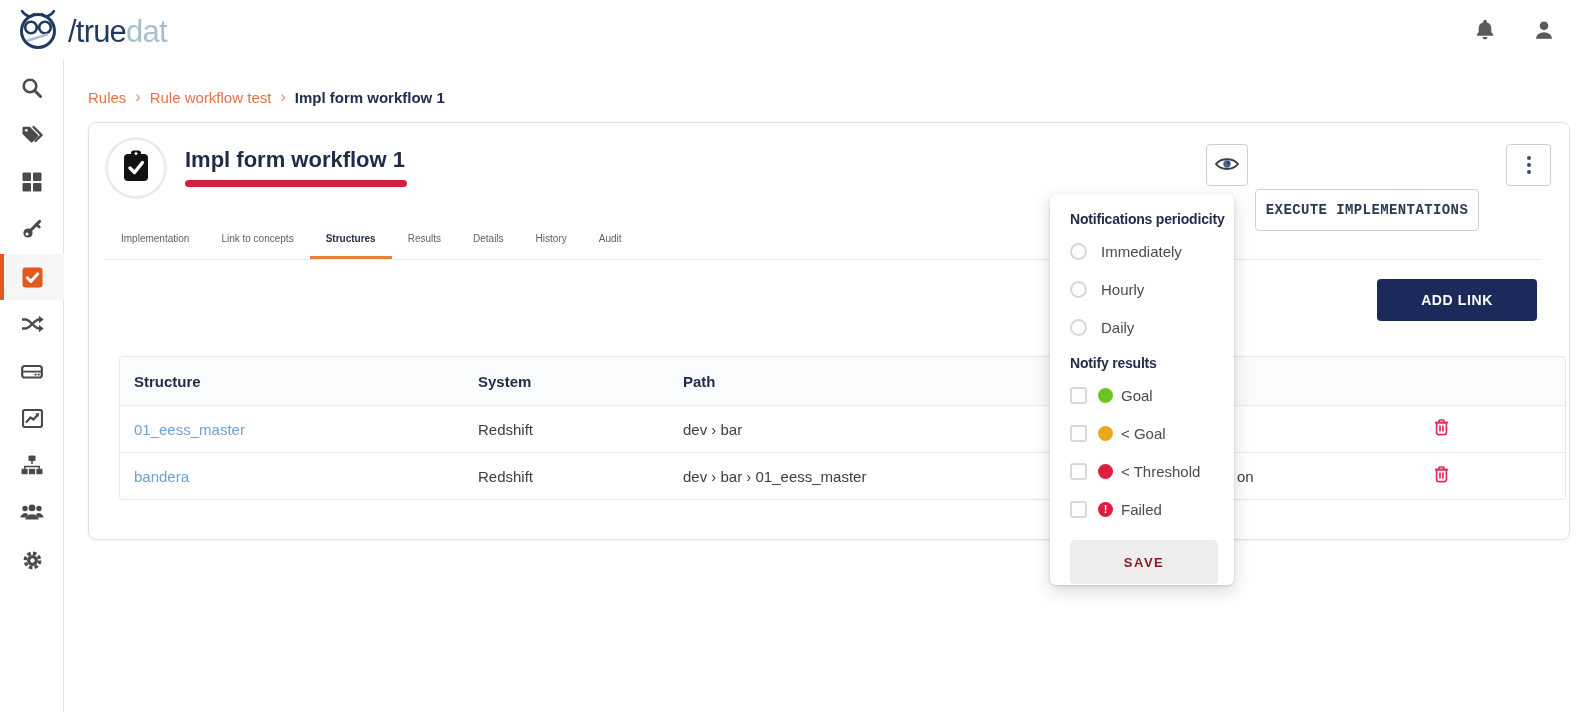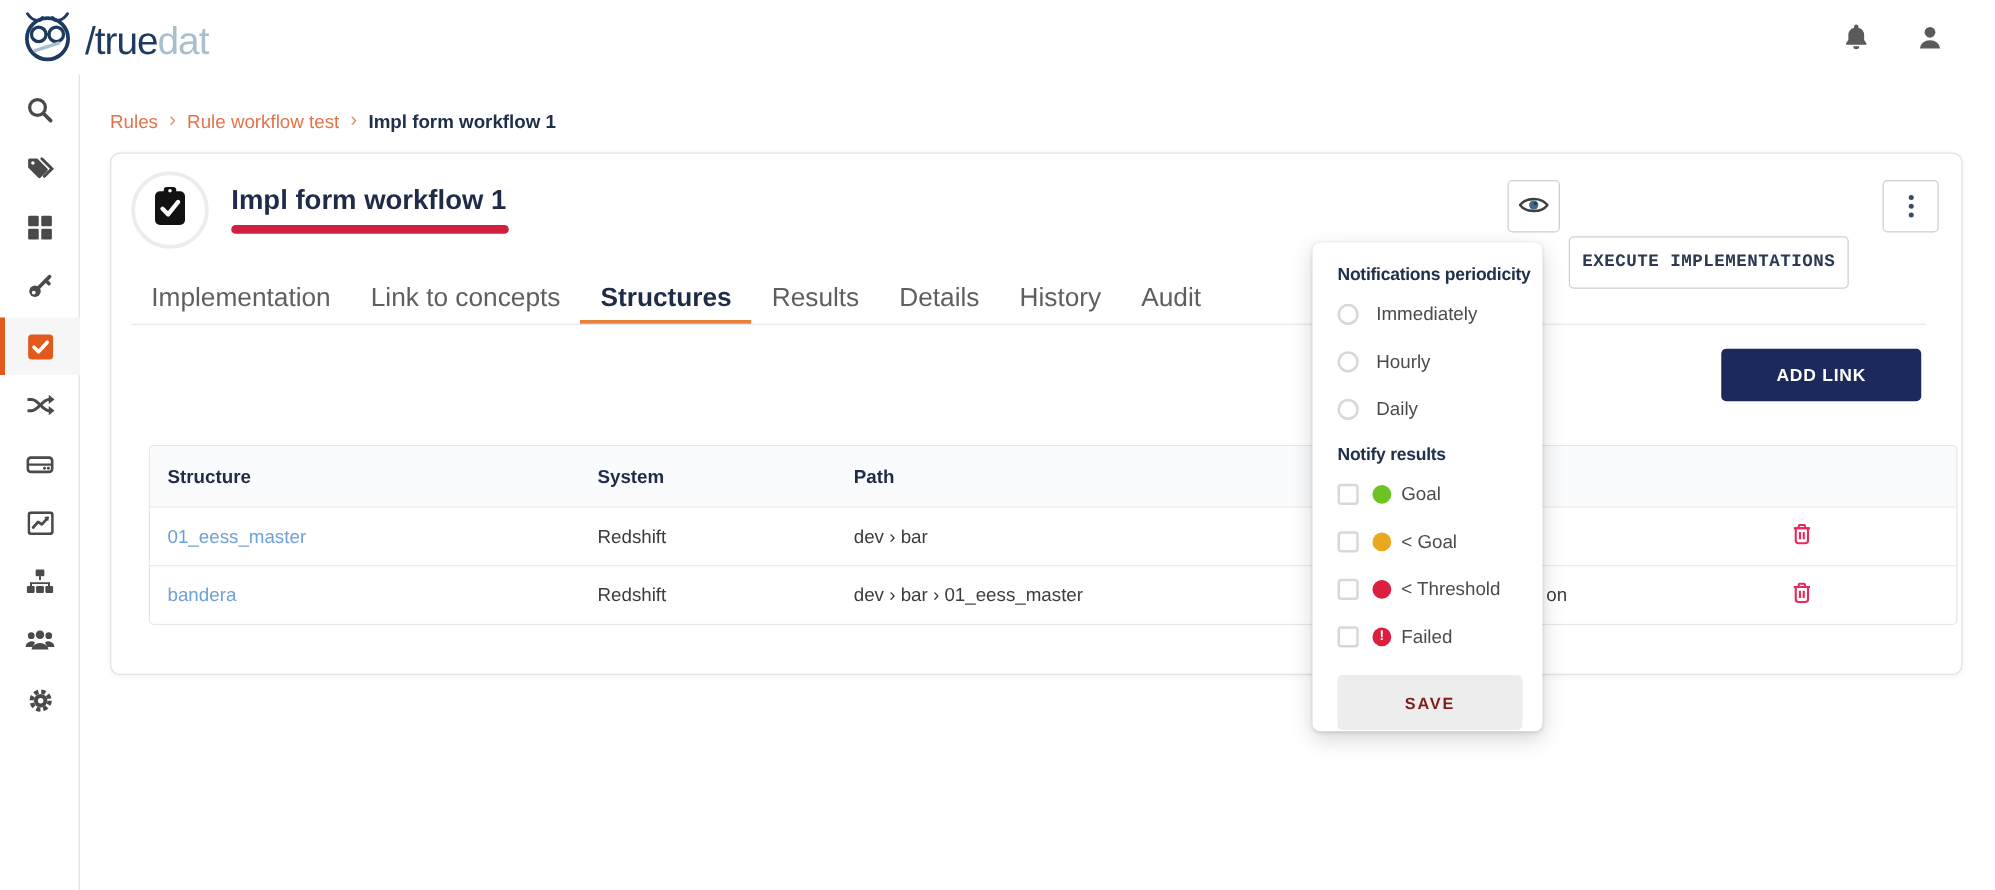--- a/index.html
+++ b/index.html
@@ -38,21 +38,21 @@
   .title-underline { position:absolute; left:96px; top:57px; width:222px; height:7px; border-radius:3.5px; background:#D1203F; }
 
   .icon-btn { position:absolute; top:21px; height:42px; background:#fff; border:1px solid #cfcfcf; border-radius:4px; cursor:pointer; display:flex; align-items:center; justify-content:center; }
   .eye-btn { left:1117px; width:42px; }
   .execute-btn { position:absolute; left:1166px; top:21px; width:224px; height:42px; background:#fff; border:1px solid #cfcfcf; border-radius:4px; color:#2B3952; font-size:14px; font-weight:600; letter-spacing:0.4px; cursor:pointer; font-family:Liberation Mono, monospace;margin-top:45px; }
   .kebab-btn { left:1417px; width:45px; }
   .kebab { display:flex; flex-direction:column; gap:3px; }
   .kebab i { width:4px; height:4px; border-radius:50%; background:#3A4A66; }
 
   .tabs { position:absolute; left:16px; top:95px; width:1436px; height:42px; border-bottom:1px solid #e8e8e8; display:flex; }
-  .tab { padding:0 16px; line-height:41px; font-size:21px; color:#5f5f5f; cursor:pointer; white-space:nowrap; }
+  .tab { padding:0 16px; line-height:41px; font-size:10px; color:#5f5f5f; cursor:pointer; white-space:nowrap; }
   .tab.active { color:#1F2C47; font-weight:700; border-bottom:3px solid #E8823A; }
 
   .add-link-btn { position:absolute; right:32px; top:156px; width:160px; height:42px; background:#1B2A5B; color:#fff; border:none; border-radius:4px; font-size:14px; font-weight:700; letter-spacing:0.6px; cursor:pointer; font-family:"Liberation Sans",sans-serif; }
 
   
   .table { position:absolute; left:30px; top:233px; width:1447px; border:1px solid #e6e6e6; border-radius:4px; overflow:hidden; background:#fff; }
   .trow { display:flex; align-items:center; height:47px; border-top:1px solid #ebebeb; background:#fff; }
   .trow.head { height:48px; background:#fafbfc; border-top:none; }
   .tc { padding:0 14px; font-size:15px; color:#3d3d3d; white-space:nowrap; overflow:hidden; }
   .trow.head .tc { font-weight:700; color:#1F2B49; }

